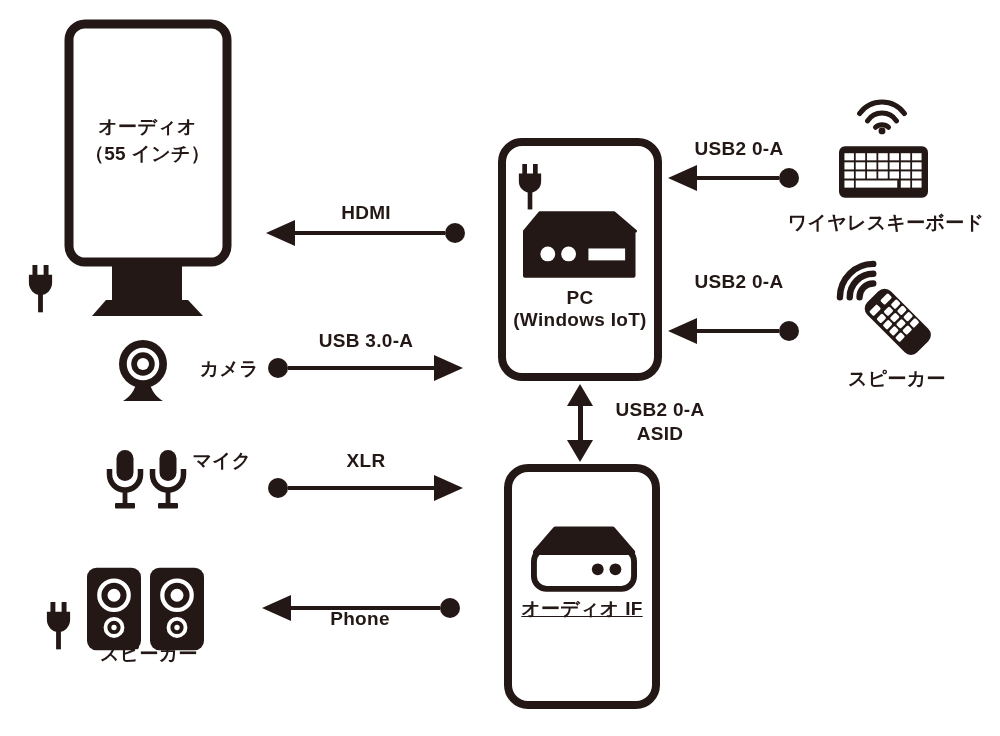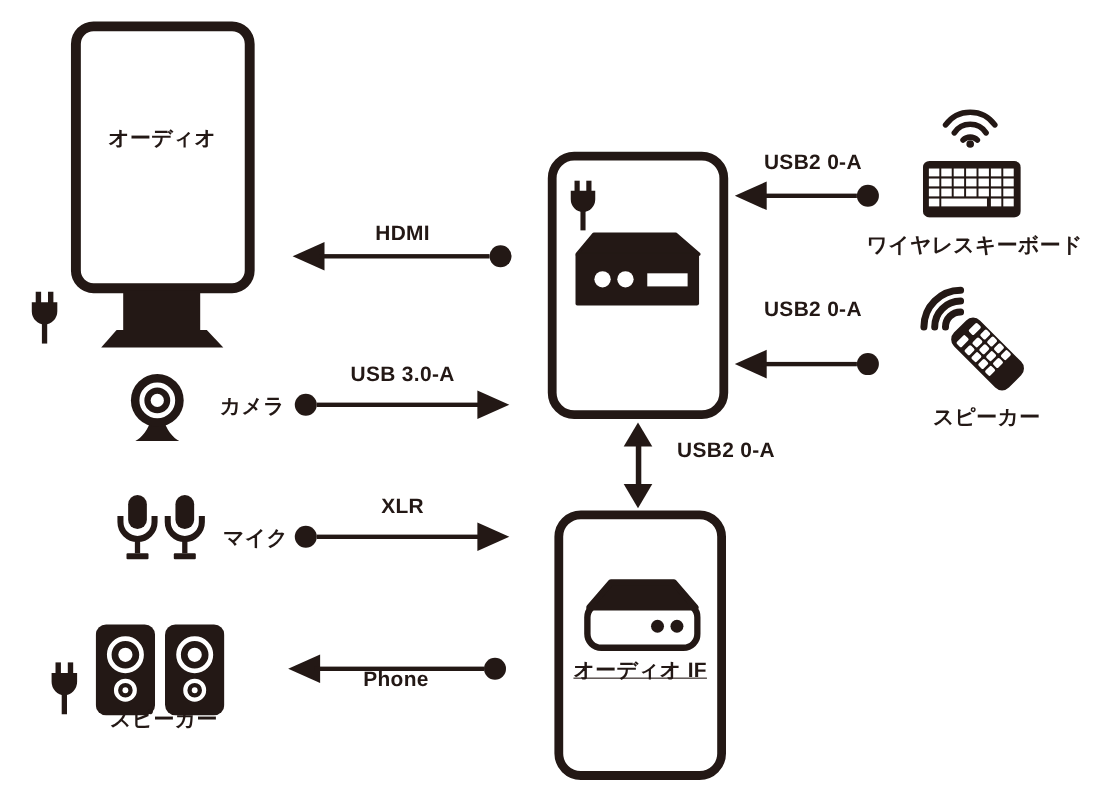--- a/index.html
+++ b/index.html
@@ -35,20 +35,21 @@
 
   <span class="abs" style="left:60px; top:18px;">
     <svg width="175" height="300" viewBox="0 0 175 300">
       <rect x="9" y="6" width="158" height="238" rx="16" class="fsw" stroke-width="9"></rect>
       <rect x="52" y="246" width="70" height="36" class="f"></rect>
       <polygon points="46,282 128,282 143,298 32,298" class="f"></polygon>
     </svg>
   </span>
   <div class="lbl" style="left:70px; top:113px; width:155px; line-height:27px;">
     <div>オーディオ</div>
+    <div>（55 インチ）</div>
   </div>
   <span class="abs" style="left:27px; top:265px;">
     <svg width="27" height="50" viewBox="0 0 30 56">
       <rect x="6" y="0" width="5.5" height="13" class="f"></rect>
       <rect x="18.5" y="0" width="5.5" height="13" class="f"></rect>
       <path d="M2,11 h26 v9 a13,13.5 0 0 1 -26,0 z" class="f"></path>
       <rect x="12.3" y="32" width="5.4" height="21" class="f"></rect>
     </svg>
   </span>
 
@@ -71,20 +72,22 @@
   <span class="abs" style="left:523px; top:211px;">
     <svg width="114" height="68" viewBox="0 0 115 68">
       <polygon points="17,1.5 92,1.5 113.5,20 1.5,20" class="f" stroke="#231815" stroke-width="3" stroke-linejoin="round"></polygon>
       <rect x="0" y="19" width="113.5" height="48" rx="2" class="f"></rect>
       <circle cx="25" cy="43" r="7.5" class="fw"></circle>
       <circle cx="46" cy="43" r="7.5" class="fw"></circle>
       <rect x="66" y="37.5" width="37" height="12" class="fw"></rect>
     </svg>
   </span>
   <div class="lbl" style="left:498px; top:287px; width:164px; line-height:22px;">
+    <div>PC</div>
+    <div>(Windows IoT)</div>
   </div>
 
   <span class="abs" style="left:856px; top:95px;">
     <svg width="52" height="40" viewBox="0 0 72 54">
       <path d="M5,25 A38,38 0 0 1 67,25" class="s" stroke-width="7" stroke-linecap="round"></path>
       <path d="M16,35 A24,24 0 0 1 56,35" class="s" stroke-width="7" stroke-linecap="round"></path>
       <path d="M27,44 A13,13 0 0 1 45,44" class="s" stroke-width="7" stroke-linecap="round"></path>
       <circle cx="36" cy="49" r="4.8" class="f"></circle>
     </svg>
   </span>
@@ -190,21 +193,21 @@
     </svg>
   </span>
   <span class="abs" style="left:148px; top:449px;">
     <svg width="40" height="62" viewBox="0 0 40 62">
       <rect x="11.5" y="1" width="17" height="31" rx="8.5" class="f"></rect>
       <path d="M4.5,20 v5.5 a15.5,15.5 0 0 0 31,0 V20" class="s" stroke-width="5.5"></path>
       <rect x="17.6" y="41" width="4.8" height="13" class="f"></rect>
       <rect x="10" y="54" width="20" height="5.5" rx="1" class="f"></rect>
     </svg>
   </span>
-  <div class="lbl" style="left:182px; top:476px; width:80px;text-align:right;">マイク</div>
+  <div class="lbl" style="left:182px; top:448px; width:80px;">マイク</div>
 
   <div class="lbl" style="left:301px; top:450px; width:130px;">XLR</div>
   <div class="arrow-h" style="left:268px; top:475px; width:195px; height:26px;">
     <span class="dot"></span>
     <span class="line"></span>
     <span class="head-r"></span>
   </div>
 
   <span class="abs" style="left:87px; top:566px;">
     <svg width="54" height="86" viewBox="0 0 57 87">
@@ -251,14 +254,15 @@
     </svg>
   </span>
   <div class="lbl" style="left:504px; top:596px; width:156px;text-decoration:underline;">オーディオ IF</div>
 
   <div class="arrow-v" style="left:567px; top:384px; width:26px; height:78px;">
     <span class="head-u"></span>
     <span class="line-v"></span>
     <span class="head-d"></span>
   </div>
   <div class="lbl" style="left:590px; top:399px; width:140px;">USB2 0-A</div>
+  <div class="lbl" style="left:590px; top:423px; width:140px;">ASID</div>
 
 </div>
 
 </body></html>

